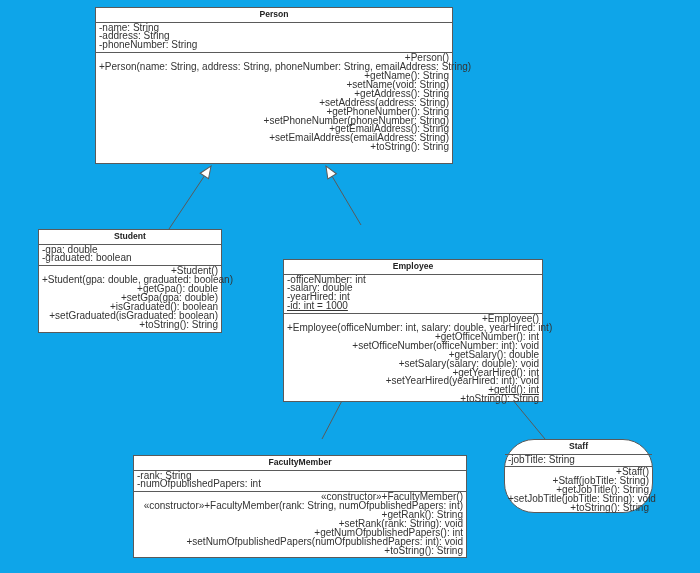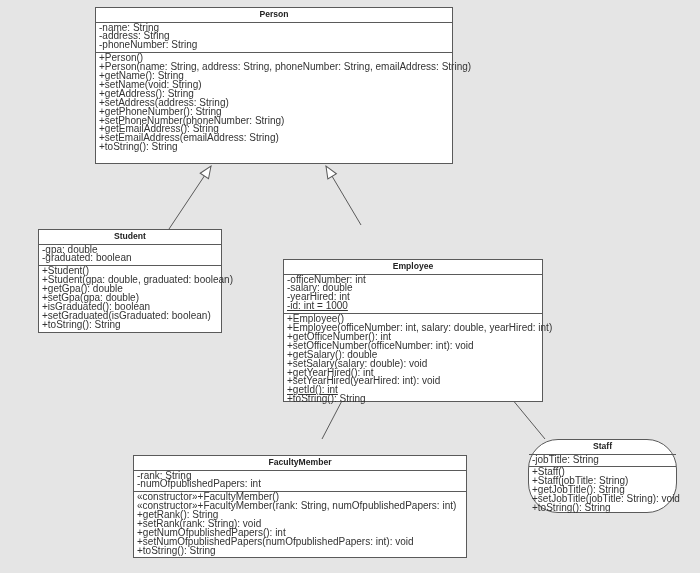--- a/index.html
+++ b/index.html
@@ -1,21 +1,21 @@
 <!DOCTYPE html>
 <html><head>
 <meta charset="utf-8">
 <style>
   * { margin: 0; padding: 0; box-sizing: border-box; }
   html, body { background: #ffffff; }
   .canvas {
     position: relative;
     width: 700px;
     height: 573px;
-    background: #e5e5e5;
+    background: #0ea5e9;
     font-family: "Liberation Sans", sans-serif;
     overflow: hidden;
   }
   .arrows {
     position: absolute;
     left: 0; top: 0;
   }
   .uml-class {
     position: absolute;
     display: flex;
@@ -37,20 +37,21 @@
     padding: 1px 3px 2px 3px;
     font-size: 10px;
     line-height: 8.9px;
     white-space: nowrap;
   }
   .uml-compartment.attrs {
     border-bottom: 1px solid #5a5a5a;
   }
   .uml-compartment.ops {
     flex: 1;
+    text-align: right;
   }
   .member { color: #333333; }
   .member.underline { text-decoration: underline; }
 </style>
 </head>
 <body>
 
 <div class="canvas">
 
   <svg class="arrows" width="700" height="573">
@@ -144,21 +145,21 @@
     <div class="member">«constructor»+FacultyMember()</div>
         <div class="member">«constructor»+FacultyMember(rank: String, numOfpublishedPapers: int)</div>
         <div class="member">+getRank(): String</div>
         <div class="member">+setRank(rank: String): void</div>
         <div class="member">+getNumOfpublishedPapers(): int</div>
         <div class="member">+setNumOfpublishedPapers(numOfpublishedPapers: int): void</div>
         <div class="member">+toString(): String</div>
       </div>
   </div>
 
-  <div class="uml-class" style="left:528px; top:439px; width:149px; height:74px;border-radius:30px;">
+  <div class="uml-class" style="left:504px; top:439px; width:149px; height:74px;border-radius:30px;">
     <div class="uml-title">Staff</div>
     <div class="uml-compartment attrs">
 
     <div class="member">-jobTitle: String</div>
       </div>
     <div class="uml-compartment ops">
 
     <div class="member">+Staff()</div>
         <div class="member">+Staff(jobTitle: String)</div>
         <div class="member">+getJobTitle(): String</div>

